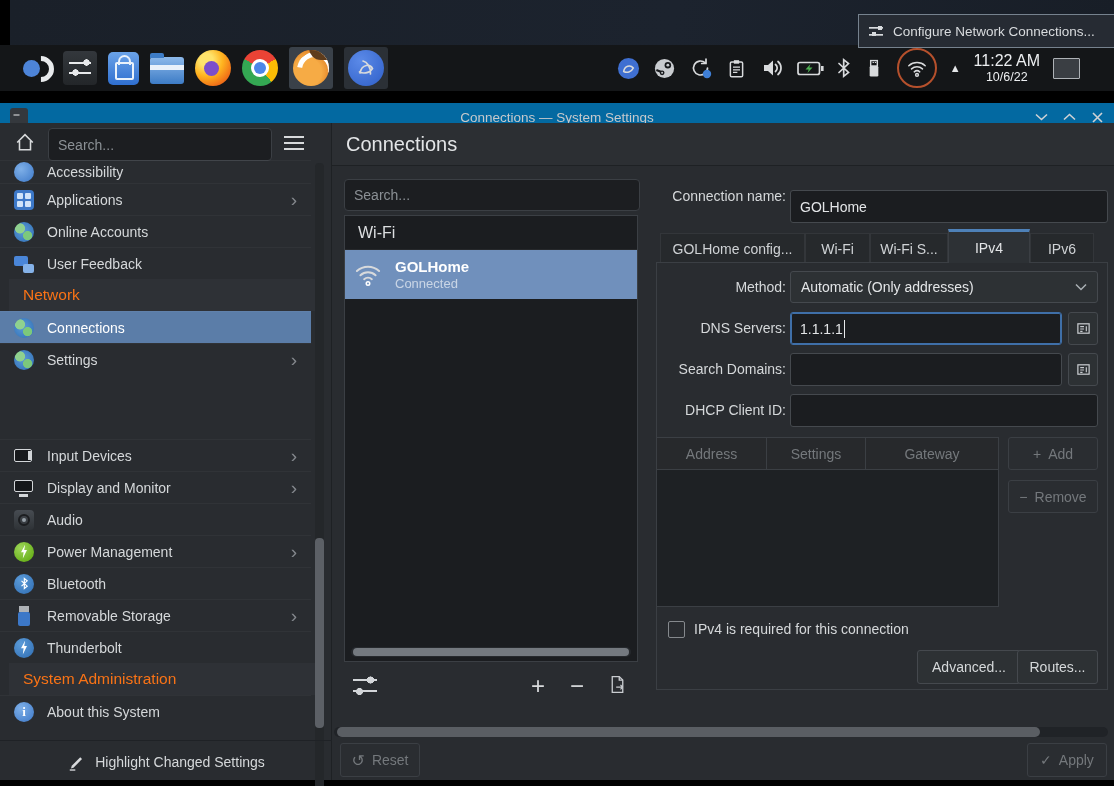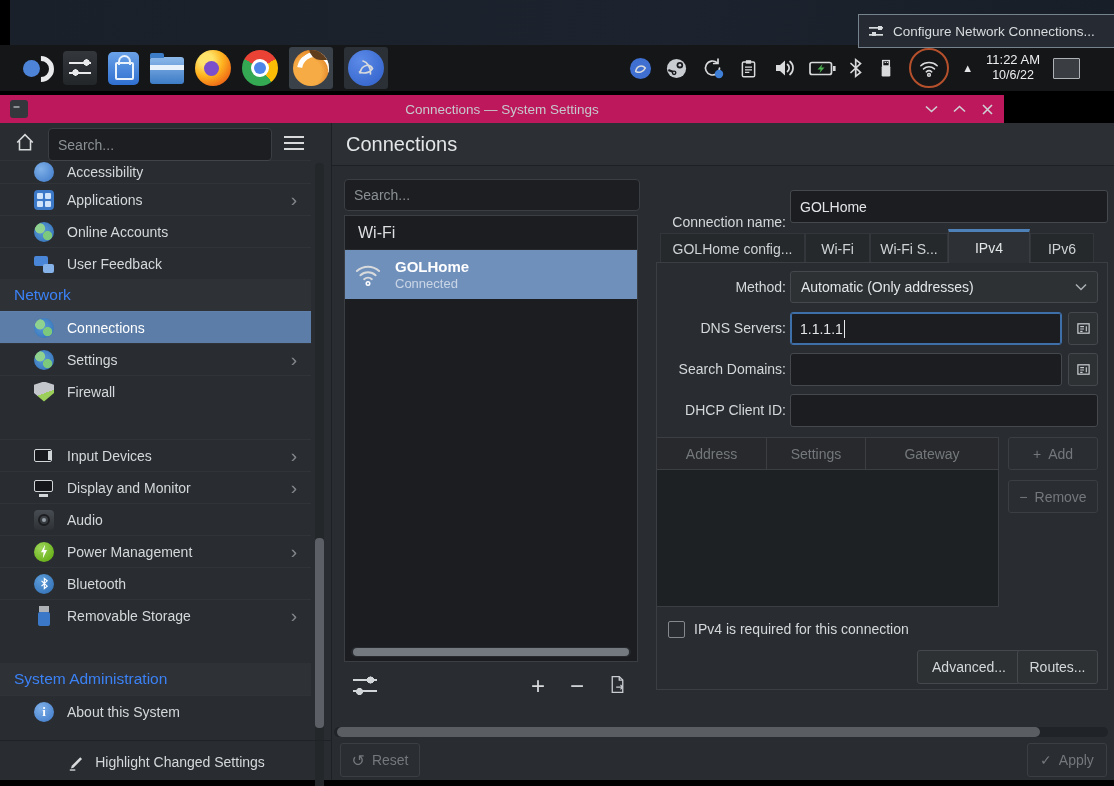--- a/index.html
+++ b/index.html
@@ -42,59 +42,59 @@
       border-bottom-color:transparent;border-left-color:transparent;transform:rotate(-35deg)}
   .ic-orange::after{content:"";position:absolute;right:-2px;top:-3px;width:22px;height:13px;border-radius:0 12px 0 12px;background:#5e3c1c}
   .ic-bnet{width:36px;height:36px;border-radius:50%;background:radial-gradient(circle at 35% 30%,#5b8ae8,#2f5fc8);display:flex;align-items:center;justify-content:center}
 
   
   #tray{top:45px;height:46px;right:34px;display:flex;align-items:center;gap:13px}
   .tray-ic{display:flex;align-items:center;justify-content:center}
   .wifi-ring{width:36px;height:36px;border:2px solid #b5502c;border-radius:50%;display:flex;align-items:center;justify-content:center}
   .caret{color:#e4e6e8;font-size:11px}
   .clock{text-align:center;line-height:1.15;color:#eceef0}
-  .clock .t{font-size:13px}
+  .clock .t{font-size:16px}
   .clock .d{font-size:12.5px}
   .pager{width:25px;height:19px;border:1.5px solid #aeb2b6;background:#3a3e43;border-radius:1px}
 
   
   #tooltip{left:858px;top:14px;width:256px;height:32px;background:#262b33;border:1px solid #76828e;border-right:none;
       display:flex;align-items:center;gap:8px;padding-left:10px;font-size:13.5px;color:#d8dbde;z-index:5}
   .mini-sliders{width:16px;height:12px;background:
       linear-gradient(#d8dbde,#d8dbde) 0 2px/14px 1.7px no-repeat,
       radial-gradient(circle at center,#d8dbde 0 2.2px,transparent 2.5px) 8px 0/6px 6px no-repeat,
       linear-gradient(#d8dbde,#d8dbde) 0 8.5px/14px 1.7px no-repeat,
       radial-gradient(circle at center,#d8dbde 0 2.2px,transparent 2.5px) 2px 6.4px/6px 6px no-repeat}
 
   
-  #titlebar{left:0;top:95px;width:1004px;height:28px;background:#be185d;display:flex;align-items:center}
+  #titlebar{left:0;top:103px;width:1114px;height:28px;background:#0369a1;display:flex;align-items:center}
   #titlebar .title{position:absolute;left:0;right:0;text-align:center;font-size:13.5px;color:#c6c9cc}
   .win-ic{position:absolute;left:10px;top:5px;width:18px;height:18px;border-radius:3px;background:#34383d}
   .winctl{position:absolute;right:8px;display:flex;gap:10px;align-items:center}
   .winctl span{width:18px;height:18px;display:flex;align-items:center;justify-content:center}
   #window{left:0;top:123px;width:1114px;height:657px;background:#292c30}
 
   
   #sidebar{left:0;top:123px;width:332px;height:657px}
   #sidebar .vsep{position:absolute;right:0;top:0;width:1px;height:657px;background:#1e2124}
   .home-btn{position:absolute;left:14px;top:8px}
   .search-box{position:absolute;background:#1c1e21;border:1px solid #3b3f44;border-radius:4px;color:#dfe2e4;
       font-size:14px;padding:0 9px;outline:none;font-family:"Liberation Sans",sans-serif}
   .search-box::placeholder{color:#8b9095}
   #side-search{left:48px;top:5px;width:204px;height:31px}
   .burger{position:absolute;left:284px;top:13px;width:20px;height:14px;
       background:linear-gradient(#d8dadc 0 2.4px,transparent 2.4px 5.8px,#d8dadc 5.8px 8.2px,transparent 8.2px 11.6px,#d8dadc 11.6px 14px)}
-  .srow{position:absolute;left:0;width:311px;height:32px;display:flex;align-items:center;padding-left:34px;box-sizing:border-box;
+  .srow{position:absolute;left:0;width:311px;height:32px;display:flex;align-items:center;padding-left:14px;box-sizing:border-box;
       border-top:1px solid rgba(255,255,255,0.035)}
   .srow .slbl{margin-left:13px;color:#d5d8da;white-space:nowrap}
   .srow .schev{margin-left:auto;margin-right:14px;color:#84888d;font-size:19px;line-height:1}
   .srow.sel{background:#5b7da8}
   .srow.sel .slbl{color:#fff}
-  .shead{position:absolute;left:0;width:311px;height:32px;display:flex;align-items:center;padding-left:14px;box-sizing:border-box;
-      background:#2e3136;font-size:15.5px;color:#3b82f6}
+  .shead{position:absolute;left:9px;width:311px;height:32px;display:flex;align-items:center;padding-left:14px;box-sizing:border-box;
+      background:#2e3136;font-size:15.5px;color:#f97316}
   .clip{height:23px;overflow:hidden}
   .sic{width:20px;height:20px;flex:none;position:relative}
   .ic-circle-blue{border-radius:50%;background:radial-gradient(circle at 35% 35%,#7fb0e8,#3c78c8)}
   .ic-apps{border-radius:4px;background:#3c78c8}
   .ic-apps::before{content:"";position:absolute;left:3px;top:3px;width:6px;height:6px;background:#cfe3fa;border-radius:1px;
       box-shadow:8px 0 #cfe3fa,0 8px #cfe3fa,8px 8px #cfe3fa}
   .ic-globe{border-radius:50%;background:
       radial-gradient(circle at 30% 32%,#8fd18f 0 24%,transparent 28%),
       radial-gradient(circle at 68% 68%,#7cc87c 0 22%,transparent 26%),
       radial-gradient(circle at 45% 45%,#5b9bd8,#2f6db3)}
@@ -336,24 +336,20 @@
   </div>
   <div class="srow sel" style="top:188px">
     <span class="sic ic-globe"></span>
     <span class="slbl">Connections</span>
   </div>
   <div class="srow" style="top:220px">
     <span class="sic ic-globe"></span>
     <span class="slbl">Settings</span>
     <span class="schev">›</span>
   </div>
-  <div class="srow" style="top:252px">
-    <span class="sic ic-shield"></span>
-    <span class="slbl">Firewall</span>
-  </div>
   <div class="srow" style="top:316px">
     <span class="sic ic-keyboard"></span>
     <span class="slbl">Input Devices</span>
     <span class="schev">›</span>
   </div>
   <div class="srow" style="top:348px">
     <span class="sic ic-monitor"></span>
     <span class="slbl">Display and Monitor</span>
     <span class="schev">›</span>
   </div>
@@ -373,20 +369,26 @@
       <svg width="9" height="13" viewBox="0 0 14 22">
           <path d="M2 6.5l9.5 9-4.8 3.8V2.7l4.8 3.8L2 15.5" fill="none" stroke="#fff" stroke-width="2"></path>
         </svg>
     </span>
     <span class="slbl">Bluetooth</span>
   </div>
   <div class="srow" style="top:476px">
     <span class="sic ic-usb-stick"></span>
     <span class="slbl">Removable Storage</span>
     <span class="schev">›</span>
+  </div>
+  <div class="srow" style="top:508px">
+    <span class="sic ic-bt-c">
+        <span class="bolt" style="left:5px;top:3px"></span>
+      </span>
+    <span class="slbl">Thunderbolt</span>
   </div>
   <div class="shead" style="top:540px">
     <span>System Administration</span>
   </div>
   <div class="srow" style="top:572px">
     <span class="sic ic-info"></span>
     <span class="slbl">About this System</span>
   </div>
 
   <div class="sb-track"></div>
@@ -429,21 +431,21 @@
 <span class="abs tb-glyph" style="left:531px;top:674px">+</span>
 <span class="abs tb-glyph" style="left:570px;top:674px">−</span>
 <span class="abs" style="left:607px;top:674px">
   <svg width="21" height="21" viewBox="0 0 24 24">
       <path d="M6 3h8l4 4v14H6z" fill="none" stroke="#c9ccd0" stroke-width="1.5"></path>
       <path d="M14 3v4h4" fill="none" stroke="#c9ccd0" stroke-width="1.5"></path>
       <path d="M10.5 15h7.5m0 0-2.6-2.6M18 15l-2.6 2.6" fill="none" stroke="#c9ccd0" stroke-width="1.5"></path>
     </svg>
 </span>
 
-<div class="abs flabel" style="left:656px;top:206px">Connection name:</div>
+<div class="abs flabel" style="left:656px;top:180px">Connection name:</div>
 <div class="abs field" style="left:790px;top:190px;width:318px">
   <span>GOLHome</span>
 </div>
 
 <div class="abs tabs">
   <span class="tab" style="width:145px">GOLHome config...</span>
   <span class="tab" style="width:65px">Wi-Fi</span>
   <span class="tab" style="width:78px">Wi-Fi S...</span>
   <span class="tab active" style="width:82px">IPv4</span>
   <span class="tab" style="width:64px">IPv6</span>

